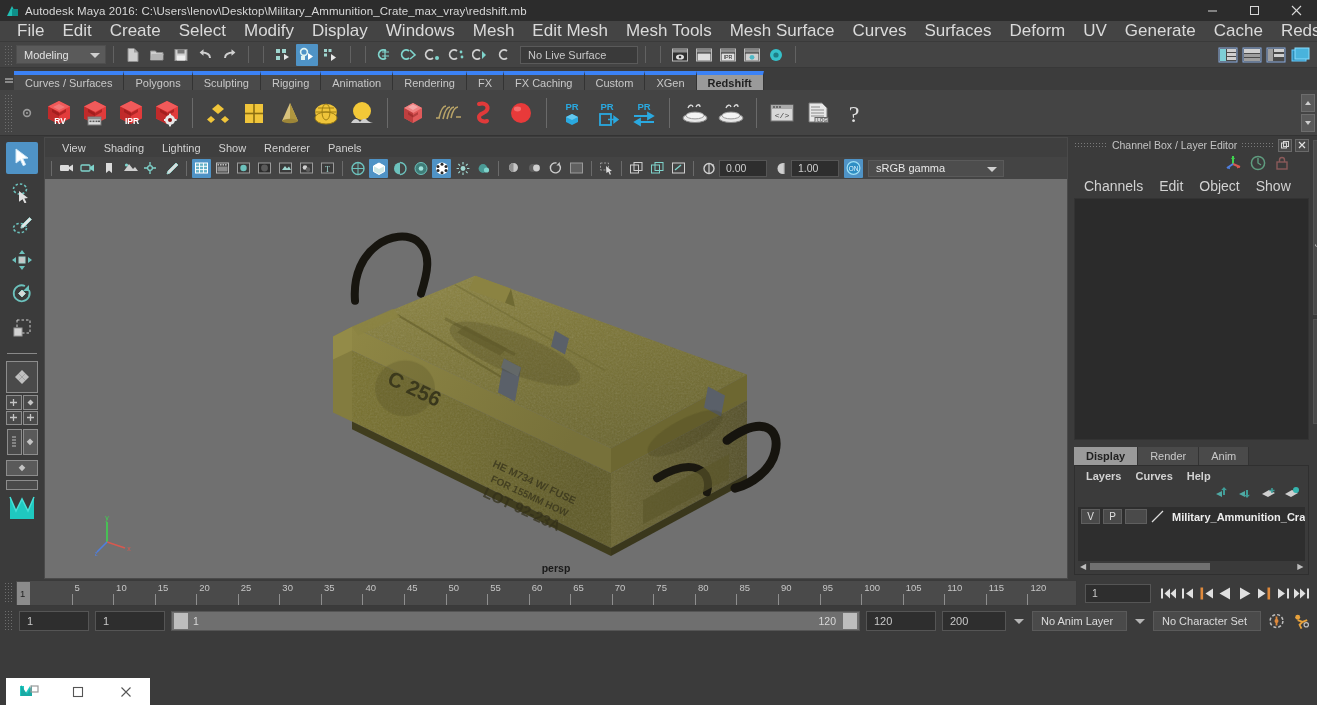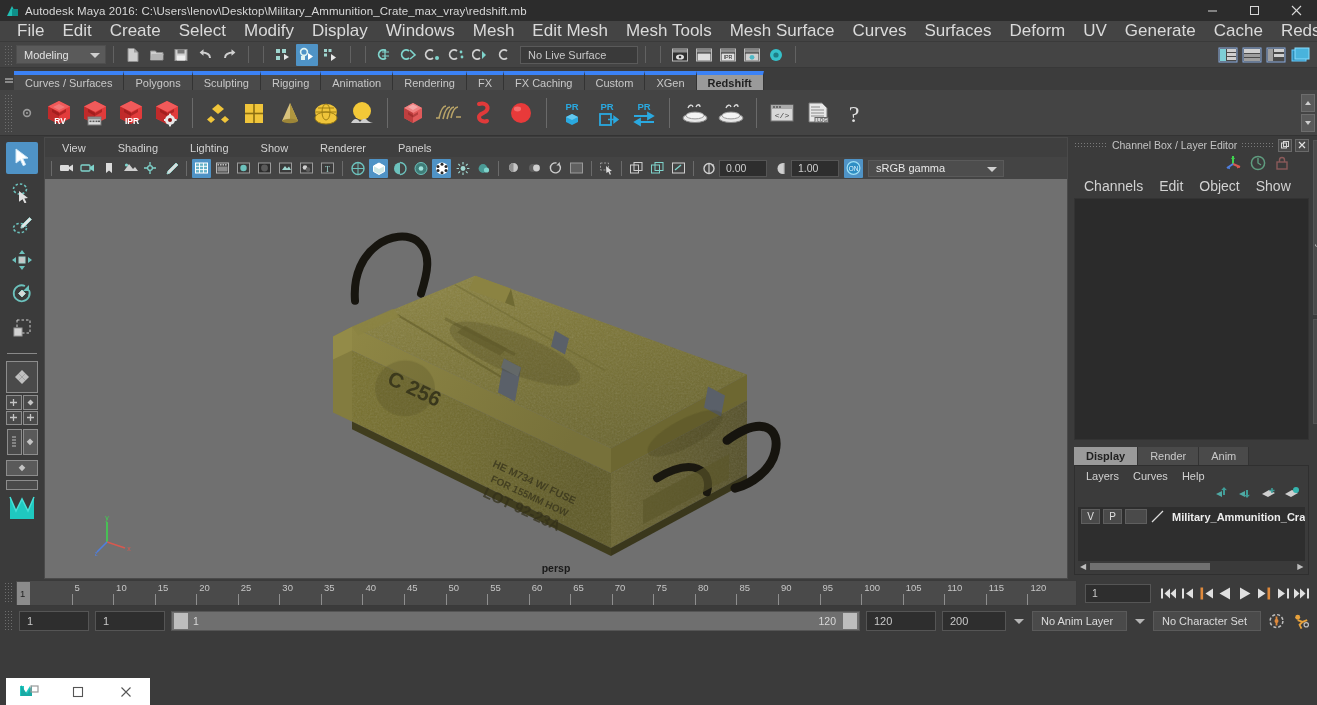--- a/index.html
+++ b/index.html
@@ -112,21 +112,21 @@
   .tool.sel { background: #4f93c6; }
   .tb-div { width: 30px; height: 1px; background: #888; margin: 7px 0 5px; }
   .qbox { width: 32px; height: 32px; border:1px solid #8d8d8d; background:#4a4a4a;
     display:flex;align-items:center;justify-content:center; }
   .qgrid { width: 32px; height: 30px; display:grid; grid-template-columns:1fr 1fr; grid-template-rows:1fr 1fr; gap:1px; }
   .qgrid div { background:#4a4a4a; border:1px solid #8d8d8d; display:flex;align-items:center;justify-content:center; }
 
   
   .vpcol { flex: 1; display: flex; flex-direction: column; padding: 1px 2px 0 0; }
   .vpmenu { height: 20px; background: #3f3f3f; display: flex; align-items: center;
-    padding-left: 8px; border: 1px solid #4a4a4a; border-bottom: none; gap: 14px;}
+    padding-left: 8px; border: 1px solid #4a4a4a; border-bottom: none;}
   .vpmenu .vm { color: #d2d2d2; font-size: 11px; padding: 0 9px; }
   .vptools { height: 22px; background: #444444; display: flex; align-items: center;
     padding-left: 2px; border-left:1px solid #4a4a4a; border-right:1px solid #4a4a4a; }
   .vtb { width: 19px; height: 19px; display:flex;align-items:center;justify-content:center; margin:0 1px; border-radius:1px;}
   .vtb.on { background: #4f93c6; }
   .vsep { width:1px; height:15px; background:#6b6b6b; margin: 0 4px; }
   .numfield { width: 48px; height: 17px; background: #2e2e2e; border: 1px solid #555;
     color: #cfcfcf; font-size: 10.5px; display:flex; align-items:center; padding-left:6px; }
   .gammasel { width: 136px; height: 17px; background: #4d4d4d; border:1px solid #5a5a5a;
     color:#e8e8e8; font-size:11px; display:flex; align-items:center; padding-left:7px;
@@ -157,21 +157,21 @@
   .cb-menurow span { color:#d2d2d2; font-size:14px; padding: 0 8px; }
   .cb-body { flex: 1; background: #2b2b2b; margin: 2px 4px 0 4px; border:1px solid #333; }
 
   .le-tabs { height: 21px; display:flex; align-items:flex-end; padding-left: 4px; margin-top:4px;}
   .le-tab { height: 18px; padding: 0 12px; font-size:11px; color:#c8c8c8; background:#4a4a4a;
     display:flex;align-items:center; border-right:1px solid #333;}
   .le-tab.active { background:#9a9a9a; color:#1f1f1f; font-weight:bold;}
   .le-body { background:#3b3b3b; margin: 0 4px 4px 4px; border:1px solid #2f2f2f;
      display:flex; flex-direction:column; height:110px;}
   .le-menurow { height:19px; display:flex; align-items:center; padding-left:4px;}
-  .le-menurow span { color:#d2d2d2; font-size:11px; padding:0 7px;}
+  .le-menurow span { color:#d2d2d2; font-size:11px; padding:0 7px;font-weight:bold;}
   .le-btnrow { height:20px; display:flex; align-items:center; justify-content:flex-end; gap:7px; padding-right:8px;}
   .le-list { flex:1; background:#2e2e2e; margin:2px 3px 0 3px; position:relative; overflow:hidden;}
   .le-row { height:19px; display:flex; align-items:center; padding-left:3px; gap:3px; }
   .le-cell { width:19px;height:15px;background:#4a4a4a;border:1px solid #5f5f5f;
     display:flex;align-items:center;justify-content:center; color:#e0e0e0;font-size:10px;}
   .le-cell.empty { width:22px; }
   .le-name { color:#ededed; font-size:11px; font-weight:bold; white-space:nowrap; margin-left:3px;}
   .le-hscroll { height:11px; background:#3a3a3a; margin:0 3px 2px 3px; display:flex; align-items:center;}
   .le-hscroll .arr { width:10px; color:#bdbdbd; font-size:8px; text-align:center;}
   .le-hscroll .thumb { height:7px; background:#707070; width:120px; margin-left:2px;}

